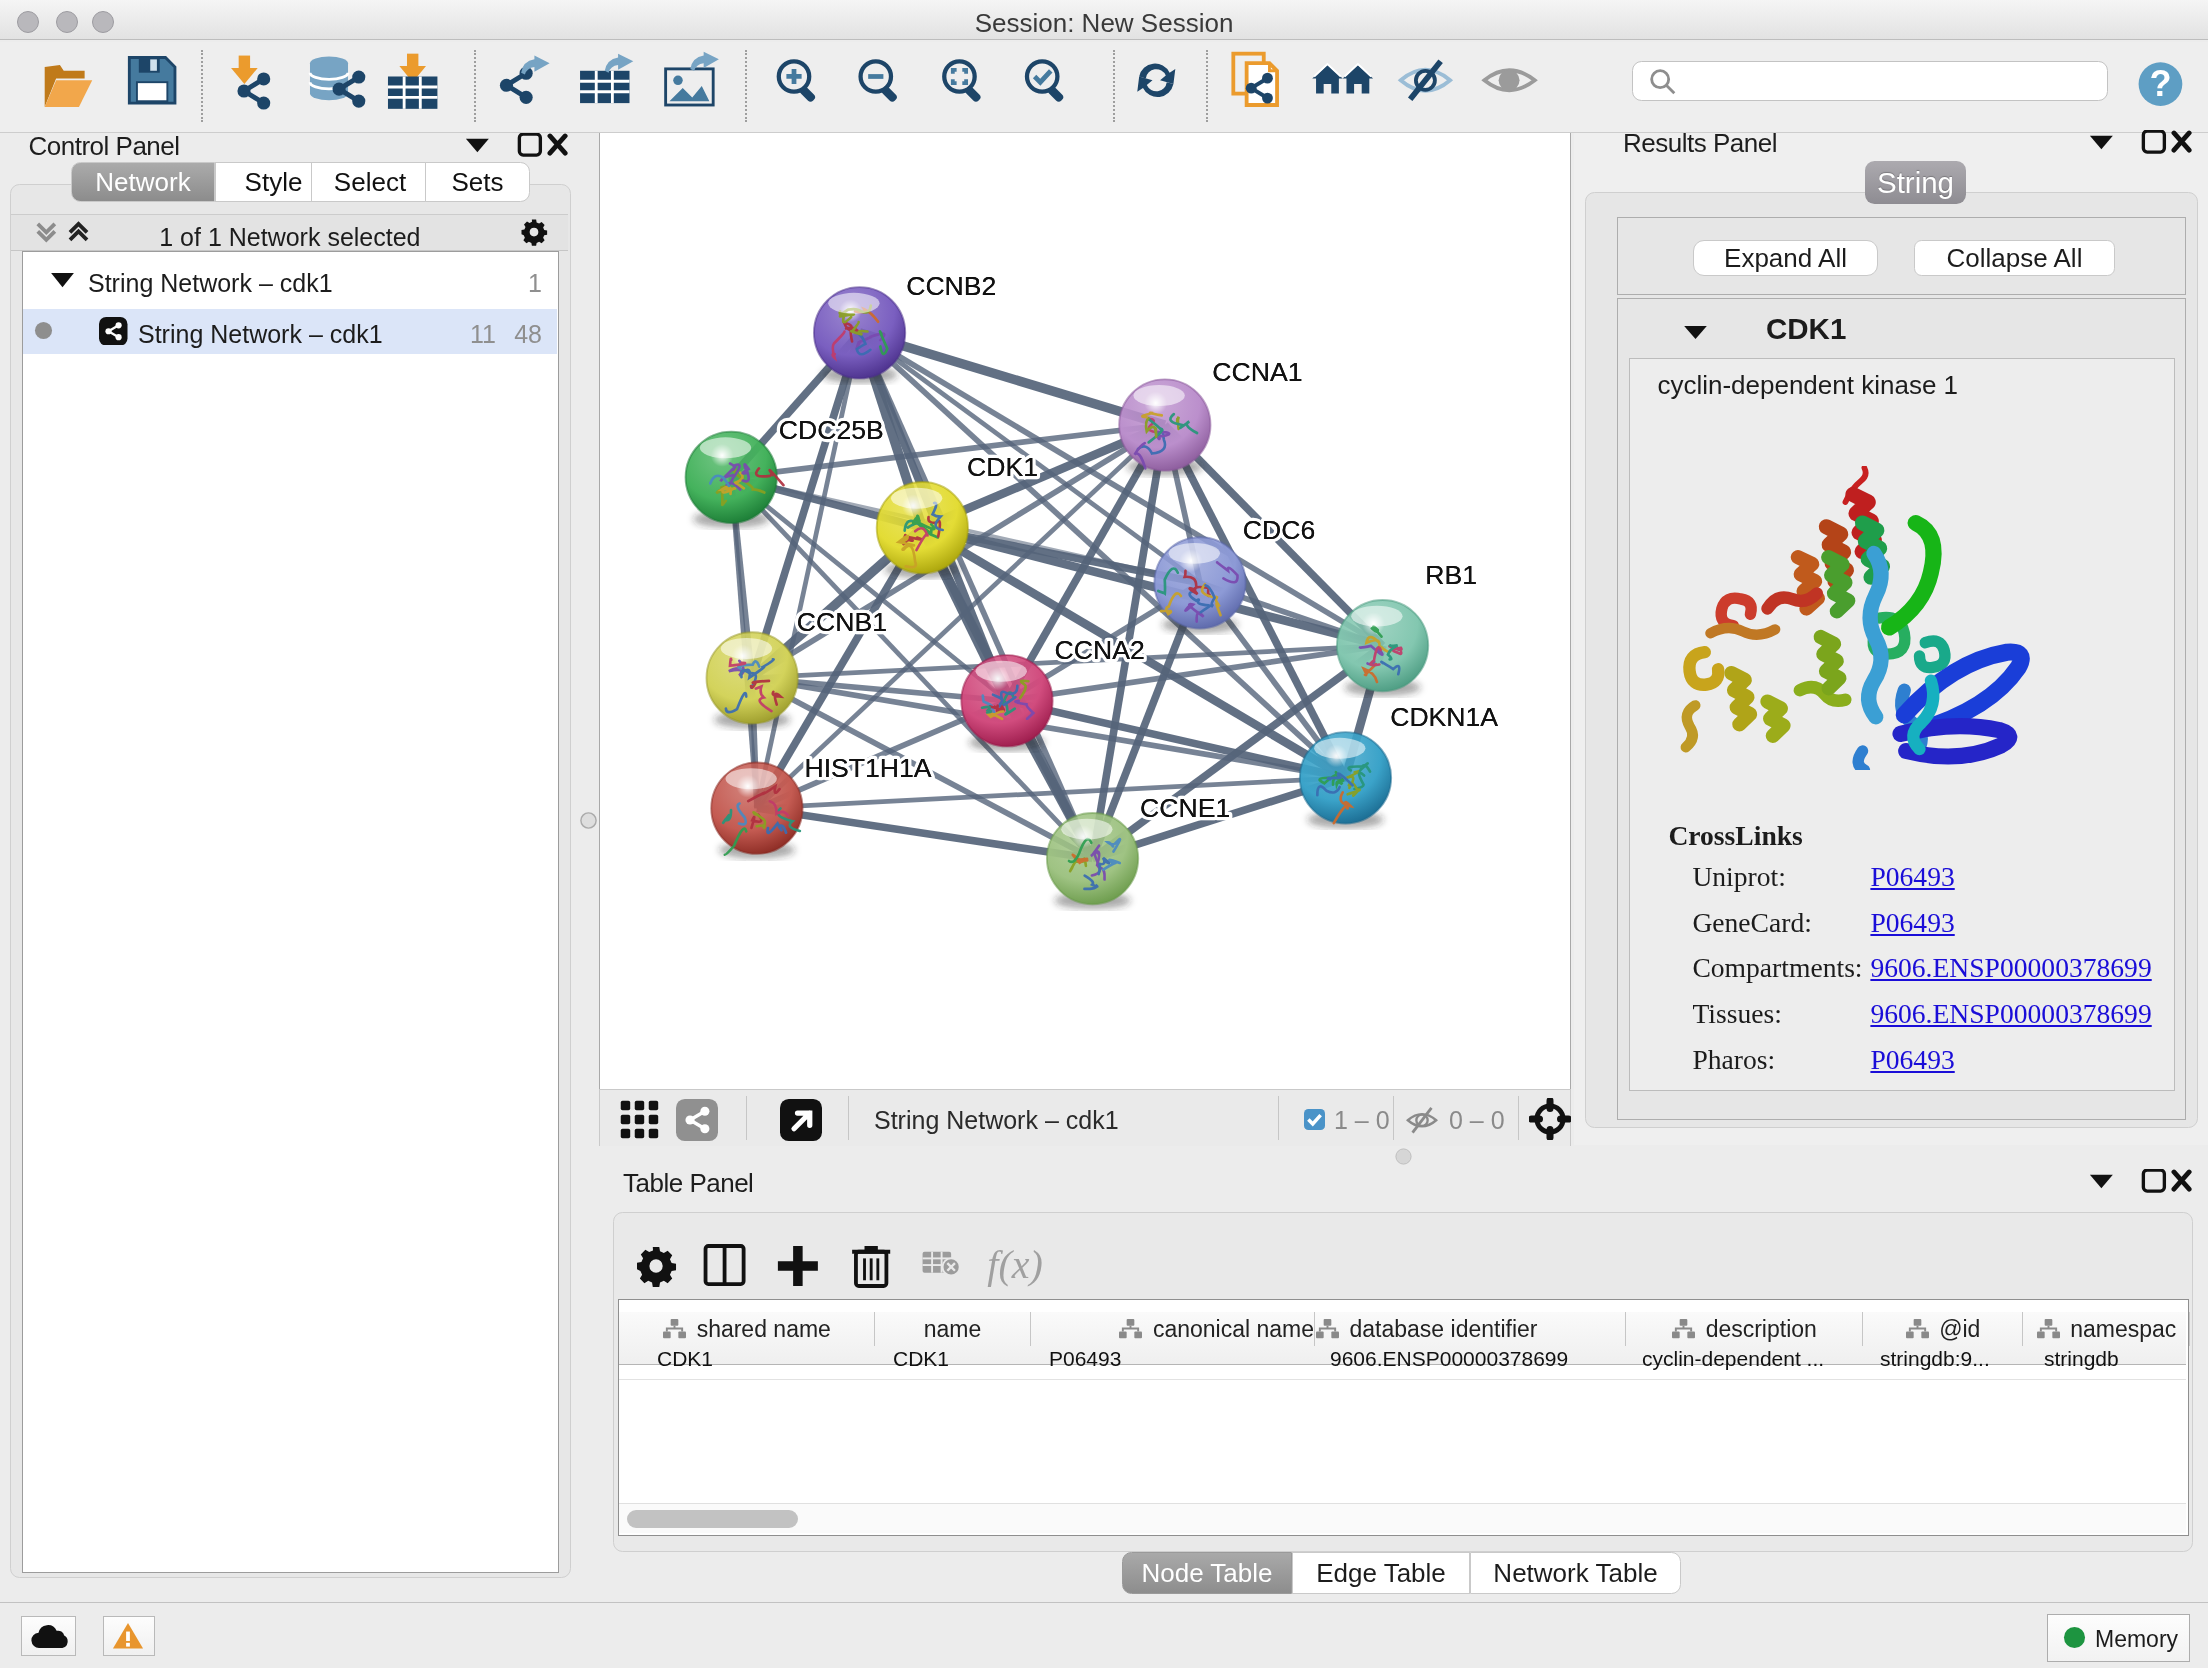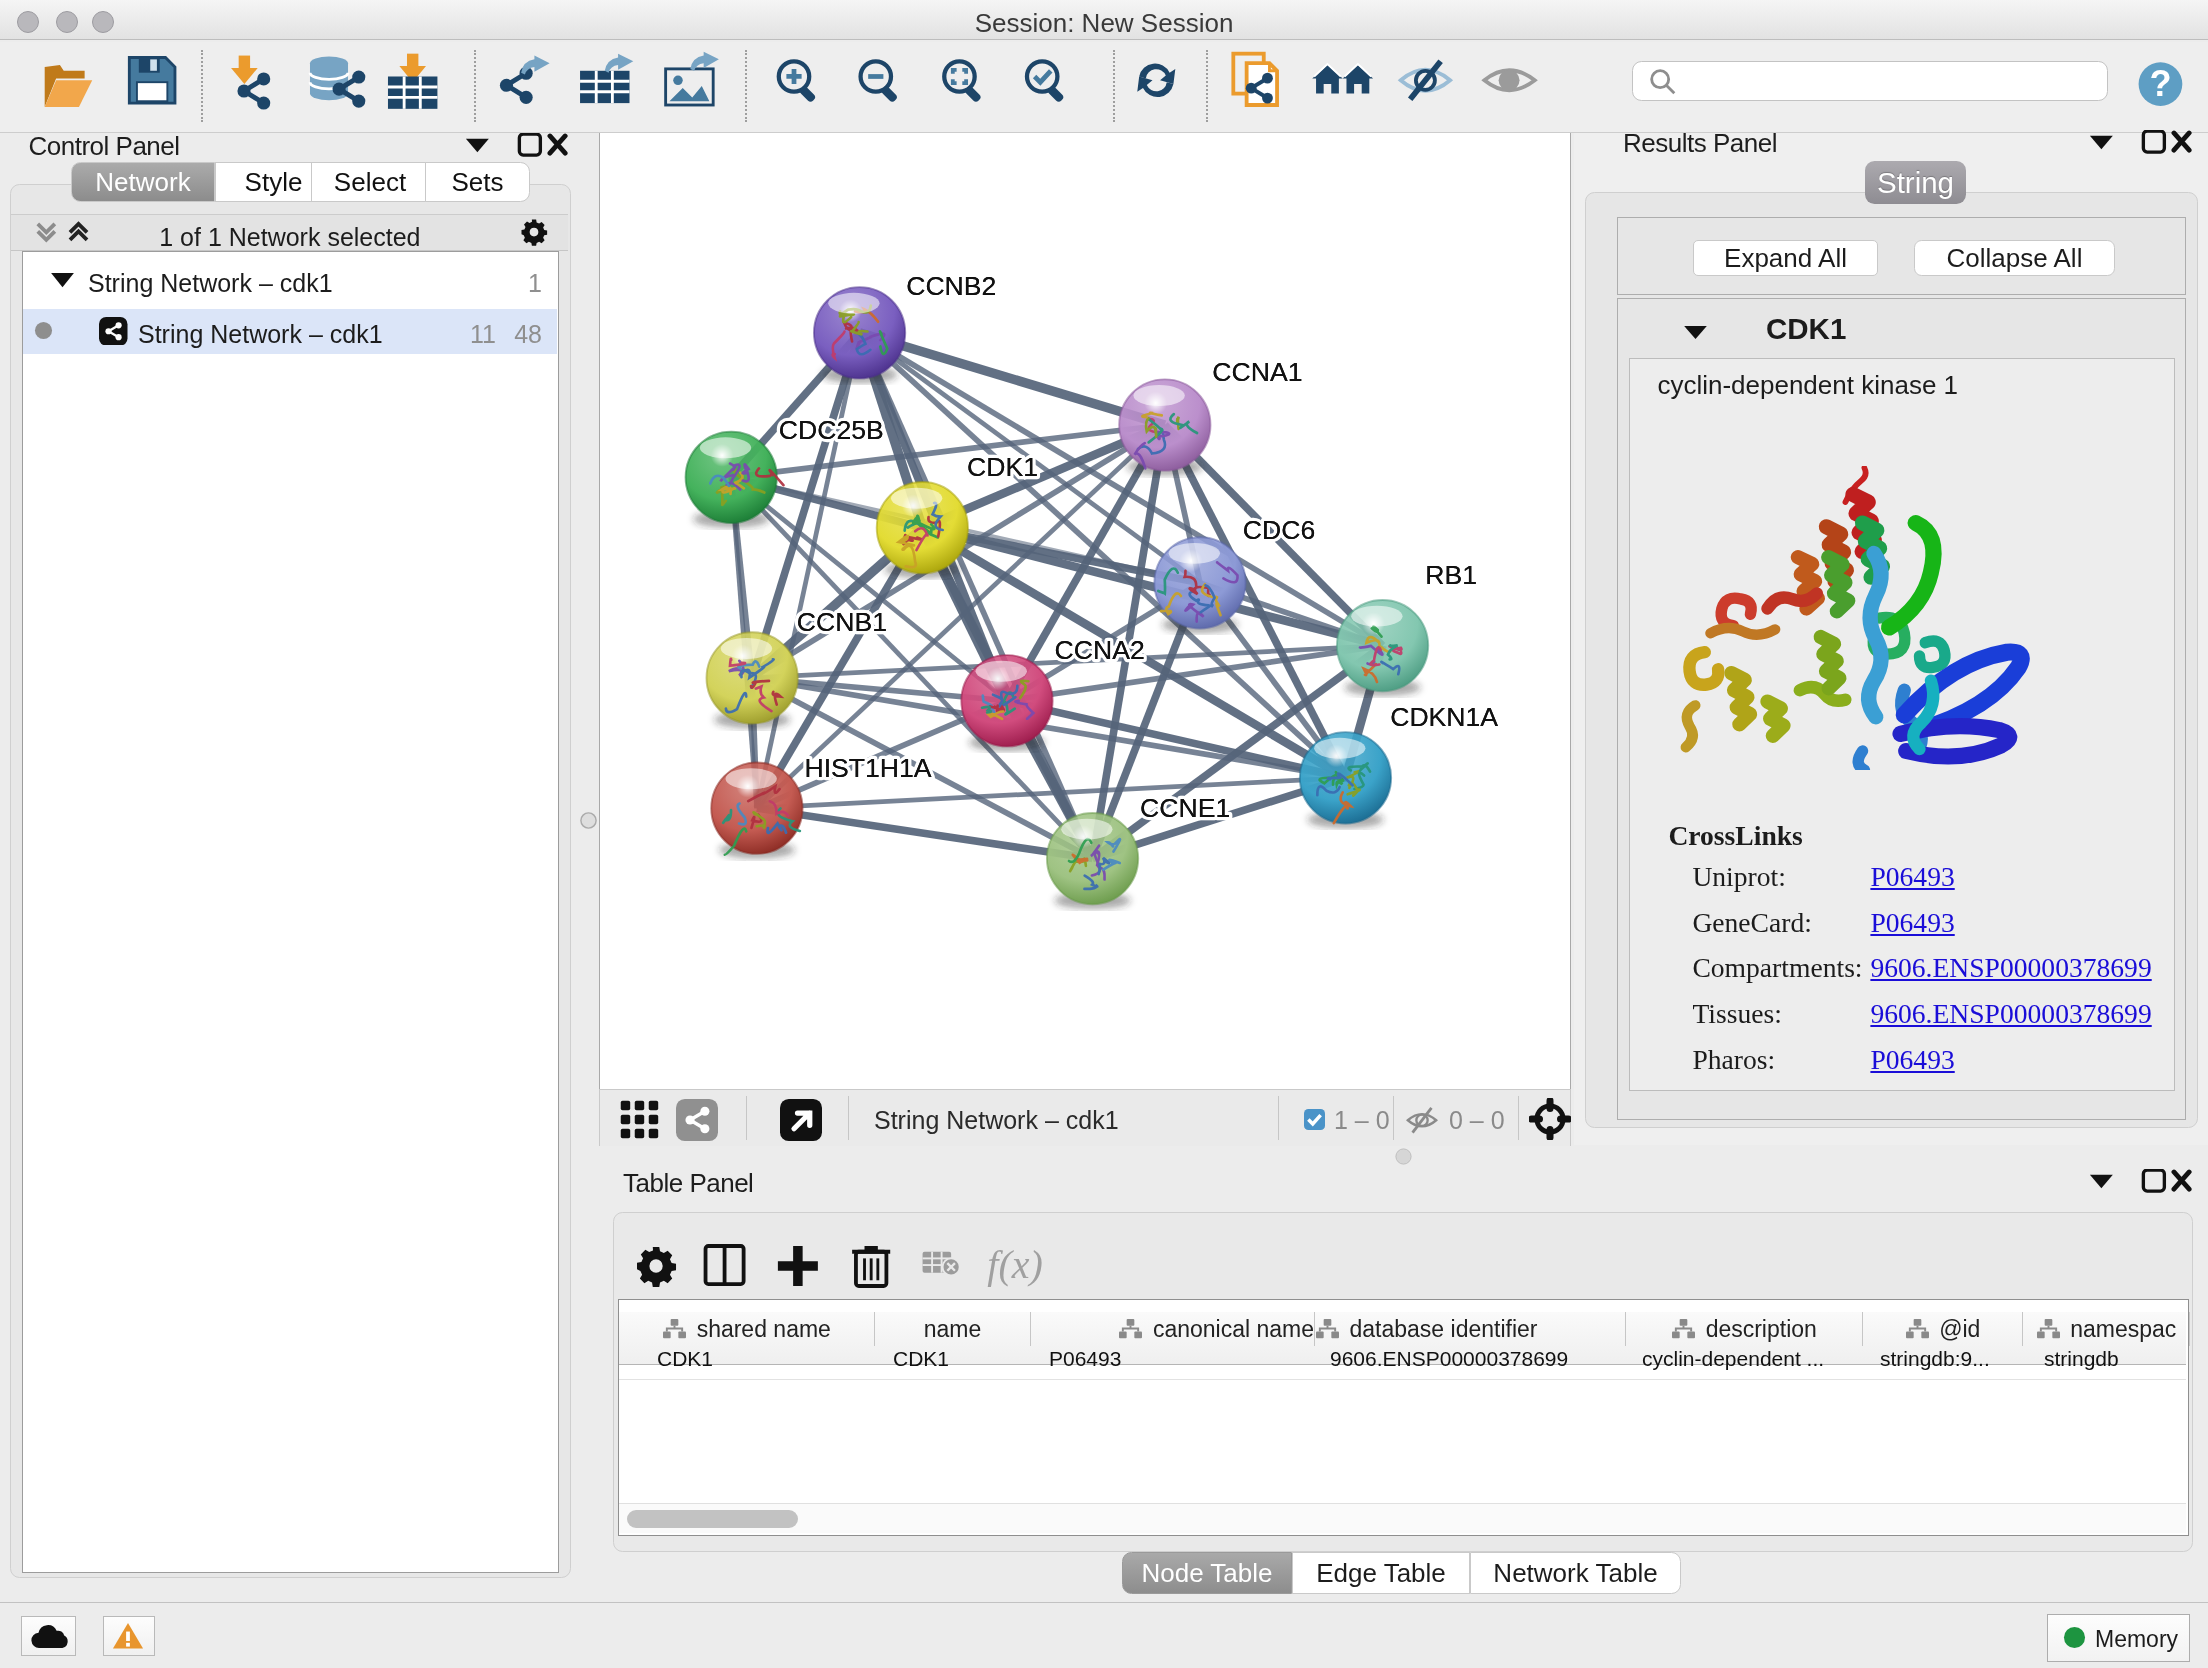--- a/index.html
+++ b/index.html
@@ -628,21 +628,21 @@
     <rect x="58" y="1" width="22" height="22" rx="4" fill="none" stroke="#111" stroke-width="3.5"></rect>
     <path d="M90 3 L106 21 M106 3 L90 21" stroke="#111" stroke-width="5" stroke-linecap="round"></path>
   </svg>
 
   <div class="cont" style="left:10.5px;top:59px;width:613px;height:936px;background:#e6e6e6;"></div>
   <div class="abs" style="left:277px;top:27.6px;width:101px;height:43px;border-radius:9.5px;
        background:linear-gradient(#acaaaf,#8e8c92);color:#fff;font-size:29.5px;text-align:center;line-height:43px;
        text-shadow:0 -1px 1px rgba(0,0,0,.25);margin-left:14px;">String</div>
 
   <div class="abs" style="left:43px;top:84px;width:569px;height:78px;border:1.9px solid #adadad;">
-    <div class="abs" style="left:75px;top:22px;width:185px;height:36px;background:#fff;border:1px solid #c9c9c9;border-radius:5px;
+    <div class="abs" style="left:75px;top:22px;width:185px;height:36px;background:#fff;border:1px solid #c9c9c9;border-radius:11px;
          font-size:26px;text-align:center;line-height:34px;">Expand All</div>
     <div class="abs" style="left:296px;top:22px;width:201px;height:36px;background:#fff;border:1px solid #c9c9c9;border-radius:7.6px;
          font-size:26px;text-align:center;line-height:34px;">Collapse All</div>
   </div>
 
   <div class="abs" style="left:43px;top:165px;width:569px;height:822px;border:1.9px solid #adadad;">
     <svg class="abs" style="left:65px;top:25px;" width="25" height="17" viewBox="0 0 26 18">
         <path d="M1 2 L25 2 L13 16 Z" fill="#111"></path>
       </svg>
     <div class="abs" style="left:148px;top:13.3px;font-size:29.5px;font-weight:bold;">CDK1</div>

